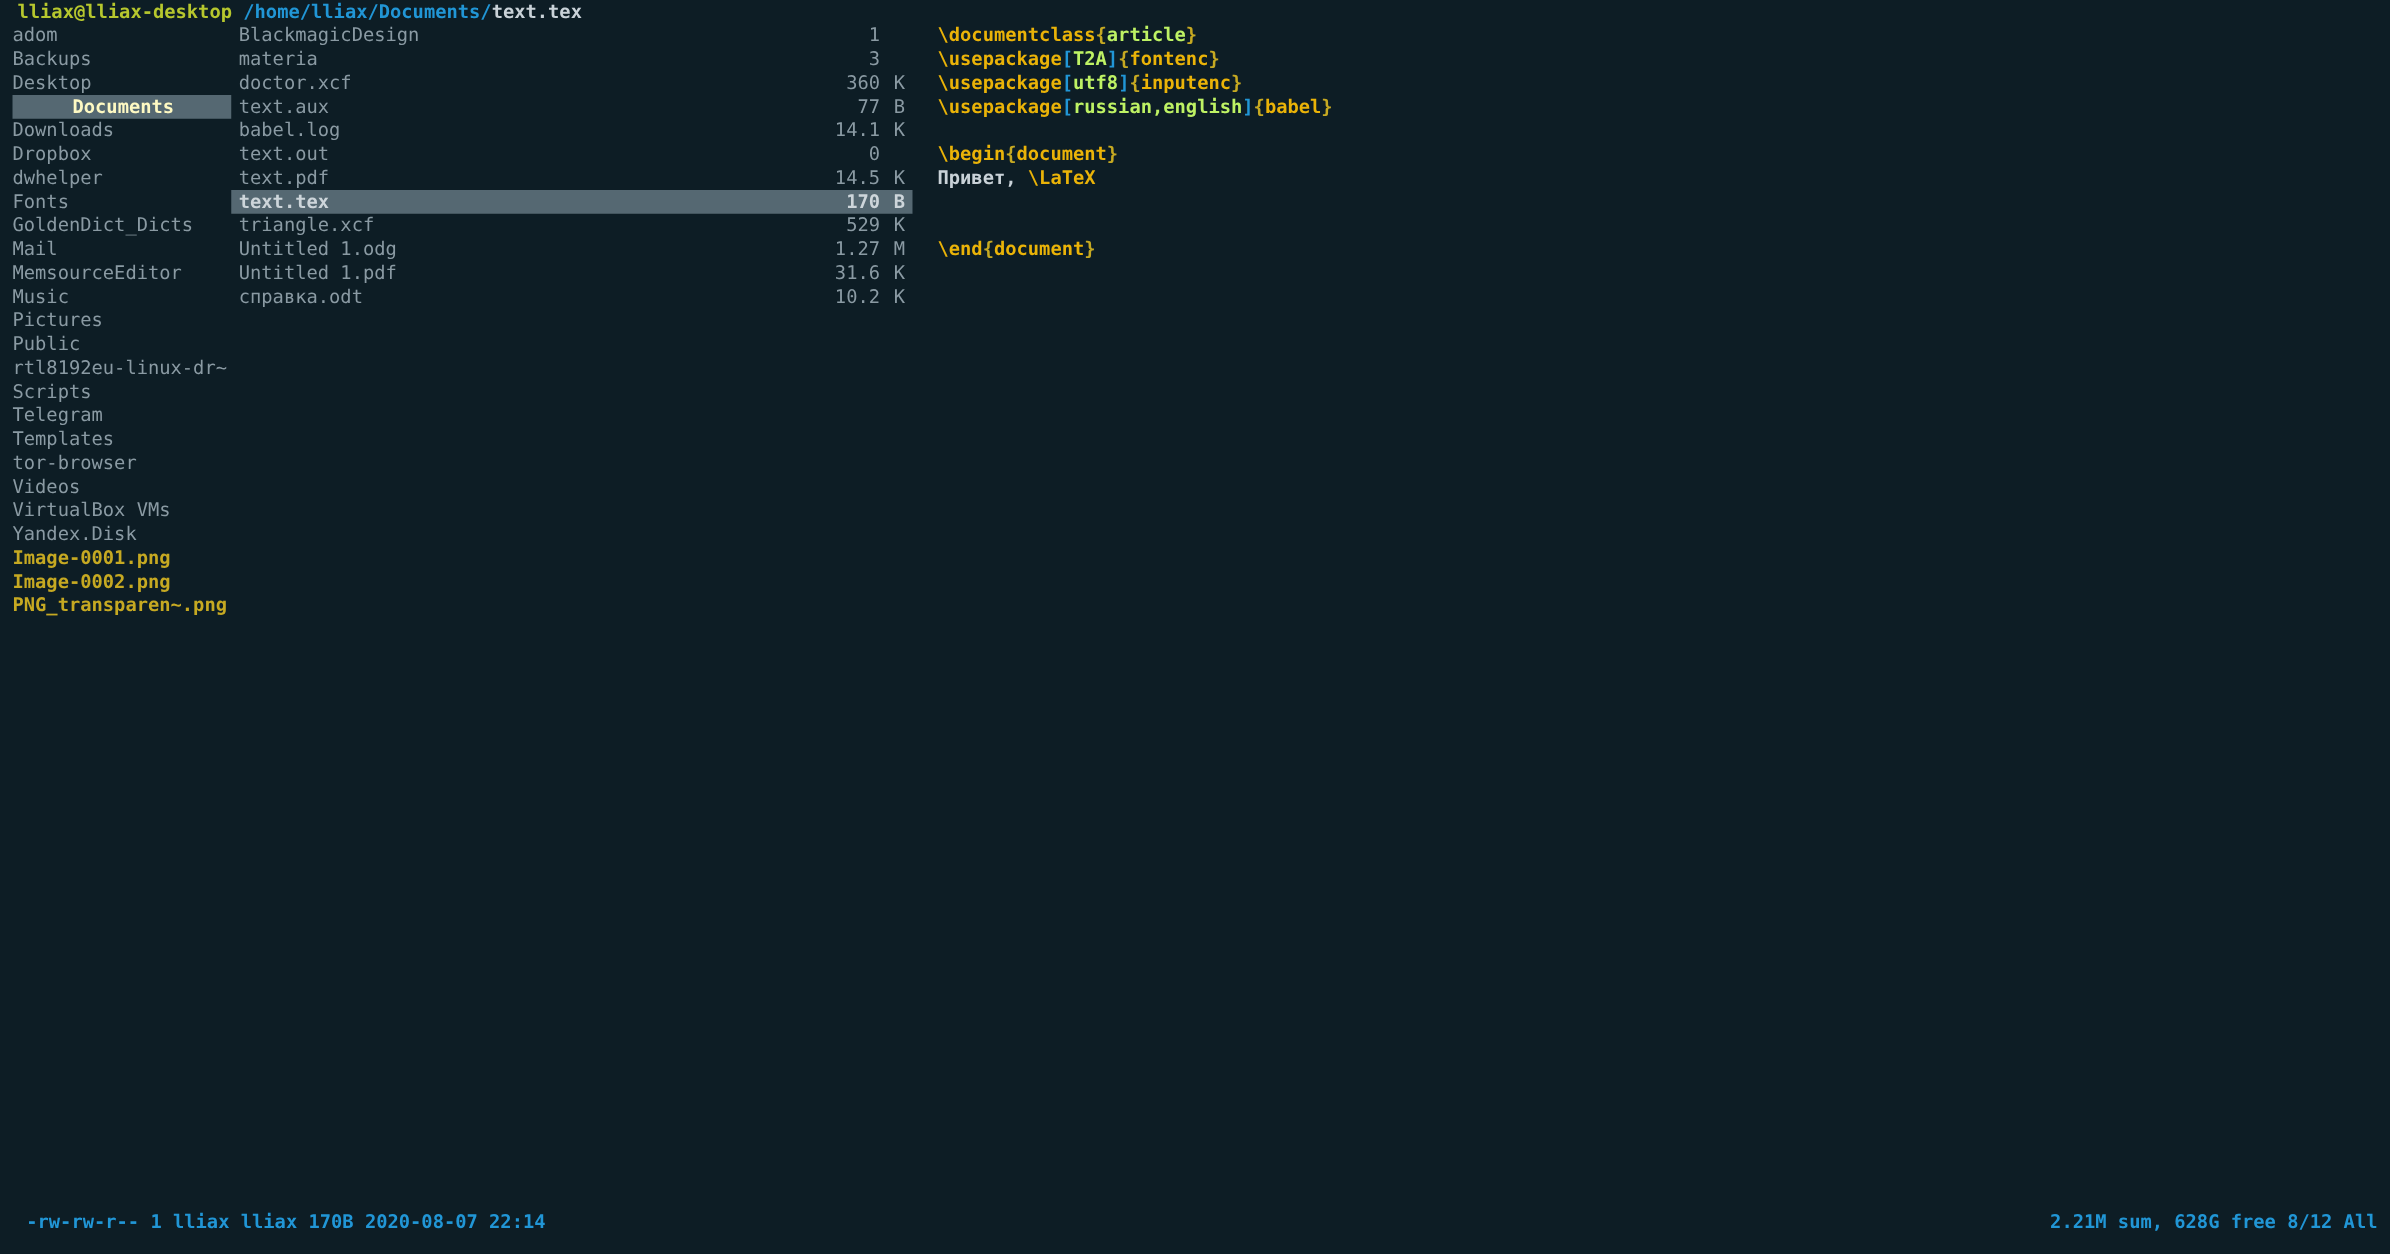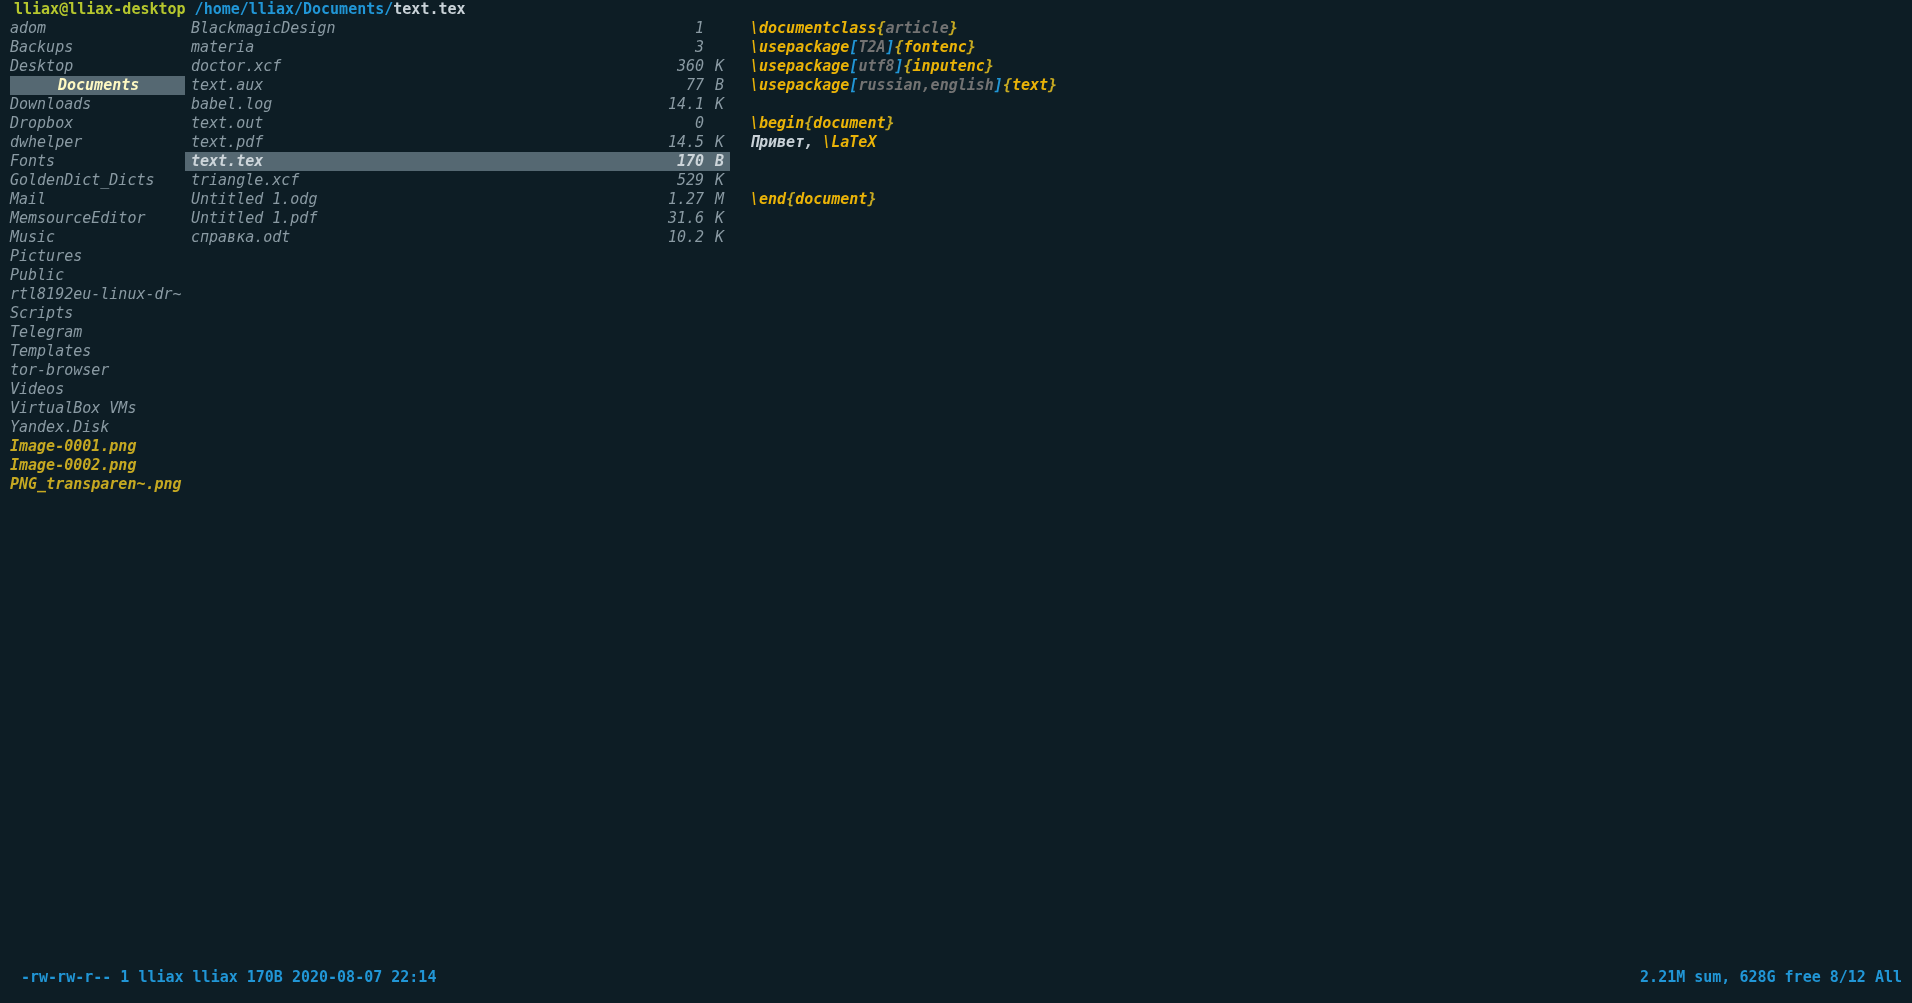--- a/index.html
+++ b/index.html
@@ -18,21 +18,20 @@
   padding: 0 14px;
   height: 19px;
 }
 .user-host { color: #b6c72e; font-weight: bold; }
 .path { color: #2196d6; font-weight: bold; }
 .file-in-path { color: #c9d2d8; font-weight: bold; }
 
 .panes {
   display: flex;
   padding: 0 10px;
-  font-style: italic;
 }
 .col-left {
   width: 175px;
   flex-shrink: 0;
 }
 .col-mid {
   width: 545px;
   flex-shrink: 0;
 }
 .col-editor {
@@ -75,21 +74,21 @@
 .size-num { text-align: right; width: 50px; color: #8a9aa3; }
 .size-unit { width: 20px; text-align: right; color: #8a9aa3; }
 
 .editor-line {
   height: 19px;
   white-space: pre;
 }
 .k-cmd { color: #eab308; font-weight: bold; }
 .k-brace { color: #c6a922; font-weight: bold; }
 .k-bracket { color: #2196d6; font-weight: bold; }
-.k-arg { color: #737373; font-weight: bold; }
+.k-arg { color: #bef264; font-weight: bold; }
 .k-txt { color: #c9d2d8; font-weight: bold; }
 
 .status-bar {
   position: absolute;
   bottom: 16px;
   left: 11px;
   right: 0;
   padding: 0 10px;
   display: flex;
   justify-content: space-between;
@@ -146,21 +145,21 @@
       <div class="row mid-row selected-mid"><span class="file-name">text.tex</span><span class="size-group"><span class="size-num">170</span><span class="size-unit">B</span></span></div>
       <div class="row mid-row"><span class="file-name">triangle.xcf</span><span class="size-group"><span class="size-num">529</span><span class="size-unit">K</span></span></div>
       <div class="row mid-row"><span class="file-name">Untitled 1.odg</span><span class="size-group"><span class="size-num">1.27</span><span class="size-unit">M</span></span></div>
       <div class="row mid-row"><span class="file-name">Untitled 1.pdf</span><span class="size-group"><span class="size-num">31.6</span><span class="size-unit">K</span></span></div>
       <div class="row mid-row"><span class="file-name">справка.odt</span><span class="size-group"><span class="size-num">10.2</span><span class="size-unit">K</span></span></div>
     </div>
   <div class="col-editor" id="col-editor">
       <div class="editor-line"><span class="k-cmd">\documentclass</span><span class="k-brace">{</span><span class="k-arg">article</span><span class="k-brace">}</span></div>
       <div class="editor-line"><span class="k-cmd">\usepackage</span><span class="k-bracket">[</span><span class="k-arg">T2A</span><span class="k-bracket">]</span><span class="k-brace">{</span><span class="k-cmd">fontenc</span><span class="k-brace">}</span></div>
       <div class="editor-line"><span class="k-cmd">\usepackage</span><span class="k-bracket">[</span><span class="k-arg">utf8</span><span class="k-bracket">]</span><span class="k-brace">{</span><span class="k-cmd">inputenc</span><span class="k-brace">}</span></div>
-      <div class="editor-line"><span class="k-cmd">\usepackage</span><span class="k-bracket">[</span><span class="k-arg">russian,english</span><span class="k-bracket">]</span><span class="k-brace">{</span><span class="k-cmd">text</span><span class="k-brace">}</span></div>
+      <div class="editor-line"><span class="k-cmd">\usepackage</span><span class="k-bracket">[</span><span class="k-arg">russian,english</span><span class="k-bracket">]</span><span class="k-brace">{</span><span class="k-cmd">babel</span><span class="k-brace">}</span></div>
       <div class="editor-line">&nbsp;</div>
       <div class="editor-line"><span class="k-cmd">\begin</span><span class="k-brace">{</span><span class="k-cmd">document</span><span class="k-brace">}</span></div>
       <div class="editor-line"><span class="k-txt">Привет, </span><span class="k-cmd">\LaTeX</span></div>
       <div class="editor-line">&nbsp;</div>
       <div class="editor-line">&nbsp;</div>
       <div class="editor-line"><span class="k-cmd">\end</span><span class="k-brace">{</span><span class="k-cmd">document</span><span class="k-brace">}</span></div>
     </div>
 </div>
 
 <div class="status-bar">

